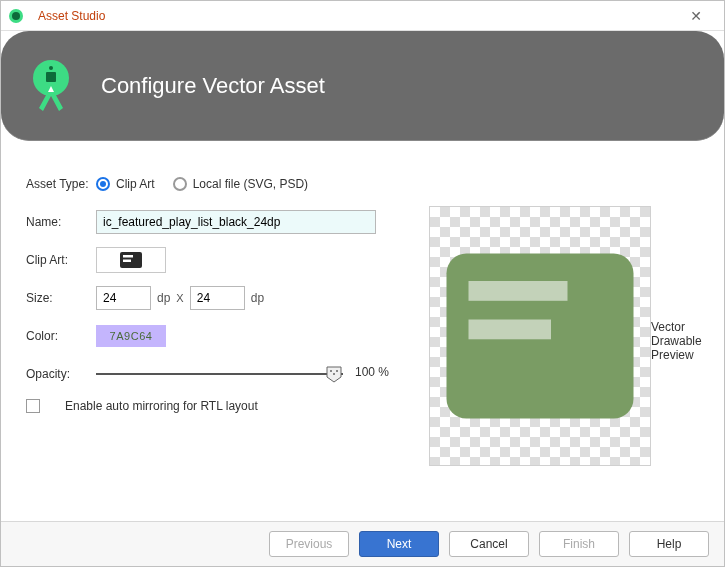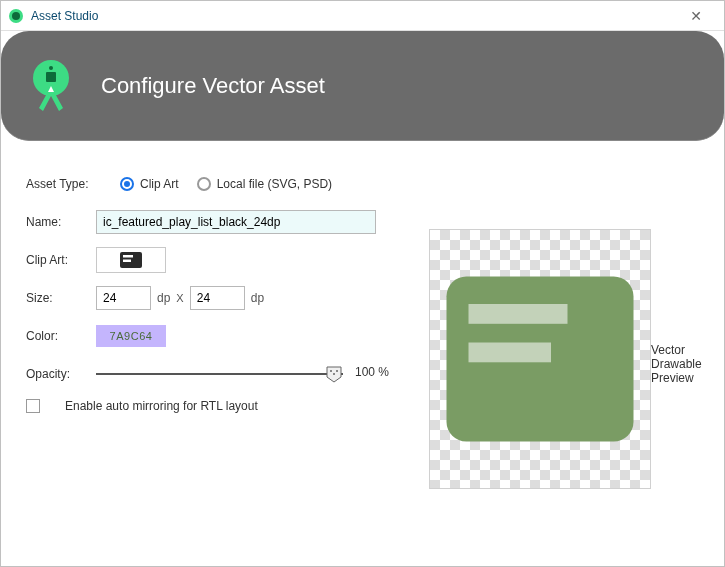--- a/index.html
+++ b/index.html
@@ -1,30 +1,30 @@
 <!DOCTYPE html>
 <html><head>
 <meta charset="utf-8">
 <style>
   * { box-sizing: border-box; margin: 0; padding: 0; font-family: "Segoe UI", Tahoma, sans-serif; }
   body { background: #fff; width: 725px; height: 567px; overflow: hidden; }
   .window { width: 725px; height: 567px; border: 1px solid #c0c0c0; display: flex; flex-direction: column; background: #fff; }
   .titlebar { height: 30px; display: flex; align-items: center; padding: 0 8px; border-bottom: 1px solid #e0e0e0; background: #fff; }
   .titlebar .app-icon { width: 14px; height: 14px; border-radius: 50%; background: #3ddc84; margin-right: 8px; position: relative; }
   .titlebar .app-icon::after { content:""; position:absolute; top:3px; left:3px; width:8px; height:8px; background:#0d6b3a; border-radius:50%; }
-  .titlebar .title { font-size: 12px; color: #0c4a6e; flex: 1; }
+  .titlebar .title { font-size: 12px; color: #c2410c; flex: 1; margin-left: 7px; }
   .titlebar .close { width: 40px; text-align: center; color: #666; font-size: 14px; cursor: pointer; }
   .header { background: #6b6b6b; color: #fff; height: 110px; display: flex; align-items: center; padding: 0 20px; border-bottom: 1px solid #888; border-radius: 28px; }
   .header-icon { width: 60px; height: 60px; margin-right: 20px; position: relative; display:flex; align-items:center; justify-content:center; }
   .header-title { font-size: 22px; font-weight: 400; }
   .body { flex: 1; display: flex; padding: 30px 25px 20px 25px; gap: 30px; }
   .form { flex: 1; font-size: 12px; color: #333; }
   .row { display: flex; align-items: center; margin-bottom: 12px; min-height: 26px; }
   .row .label { width: 70px; color: #333; }
-  .radio-group { display: flex; align-items: center; gap: 18px; margin-left: 24px; }
+  .radio-group { display: flex; align-items: center; gap: 18px; }
   .radio { display: flex; align-items: center; gap: 6px; cursor: pointer; }
   .radio-circle { width: 14px; height: 14px; border: 2px solid #999; border-radius: 50%; display: inline-flex; align-items: center; justify-content: center; }
   .radio-circle.sel { border-color: #1a73e8; }
   .radio-circle.sel::after { content:""; width:6px; height:6px; background:#1a73e8; border-radius:50%; }
   .text-input { border: 1px solid #b8b8b8; font-size: 12px; padding: 3px 6px; background: #ecfafa; height: 24px; }
   .text-input.name { width: 280px; }
   .text-input.num { width: 55px; background: #fff; }
   .clipart-btn { width: 70px; height: 26px; border: 1px solid #c8c8c8; background: #fff; display:flex; align-items:center; justify-content:center; cursor:pointer; }
   .clipart-btn svg { width: 24px; height: 18px; }
   .size-row .times { margin: 0 6px; font-size: 11px; color:#555; }
@@ -154,14 +154,21 @@
         <svg viewBox="0 0 200 200" width="220" height="220">
           <rect x="15" y="25" width="170" height="150" rx="18" fill="#7a9c64"></rect>
           <rect x="35" y="50" width="90" height="18" fill="#fff" opacity="0.55"></rect>
           <rect x="35" y="85" width="75" height="18" fill="#fff" opacity="0.55"></rect>
         </svg>
       </div>
       <div class="preview-label">Vector Drawable Preview</div>
     </div>
   </div>
 
+  <div class="footer">
+    <button class="btn disabled">Previous</button>
+    <button class="btn primary">Next</button>
+    <button class="btn">Cancel</button>
+    <button class="btn disabled">Finish</button>
+    <button class="btn">Help</button>
+  </div>
 
 </div>
 
 </body></html>

